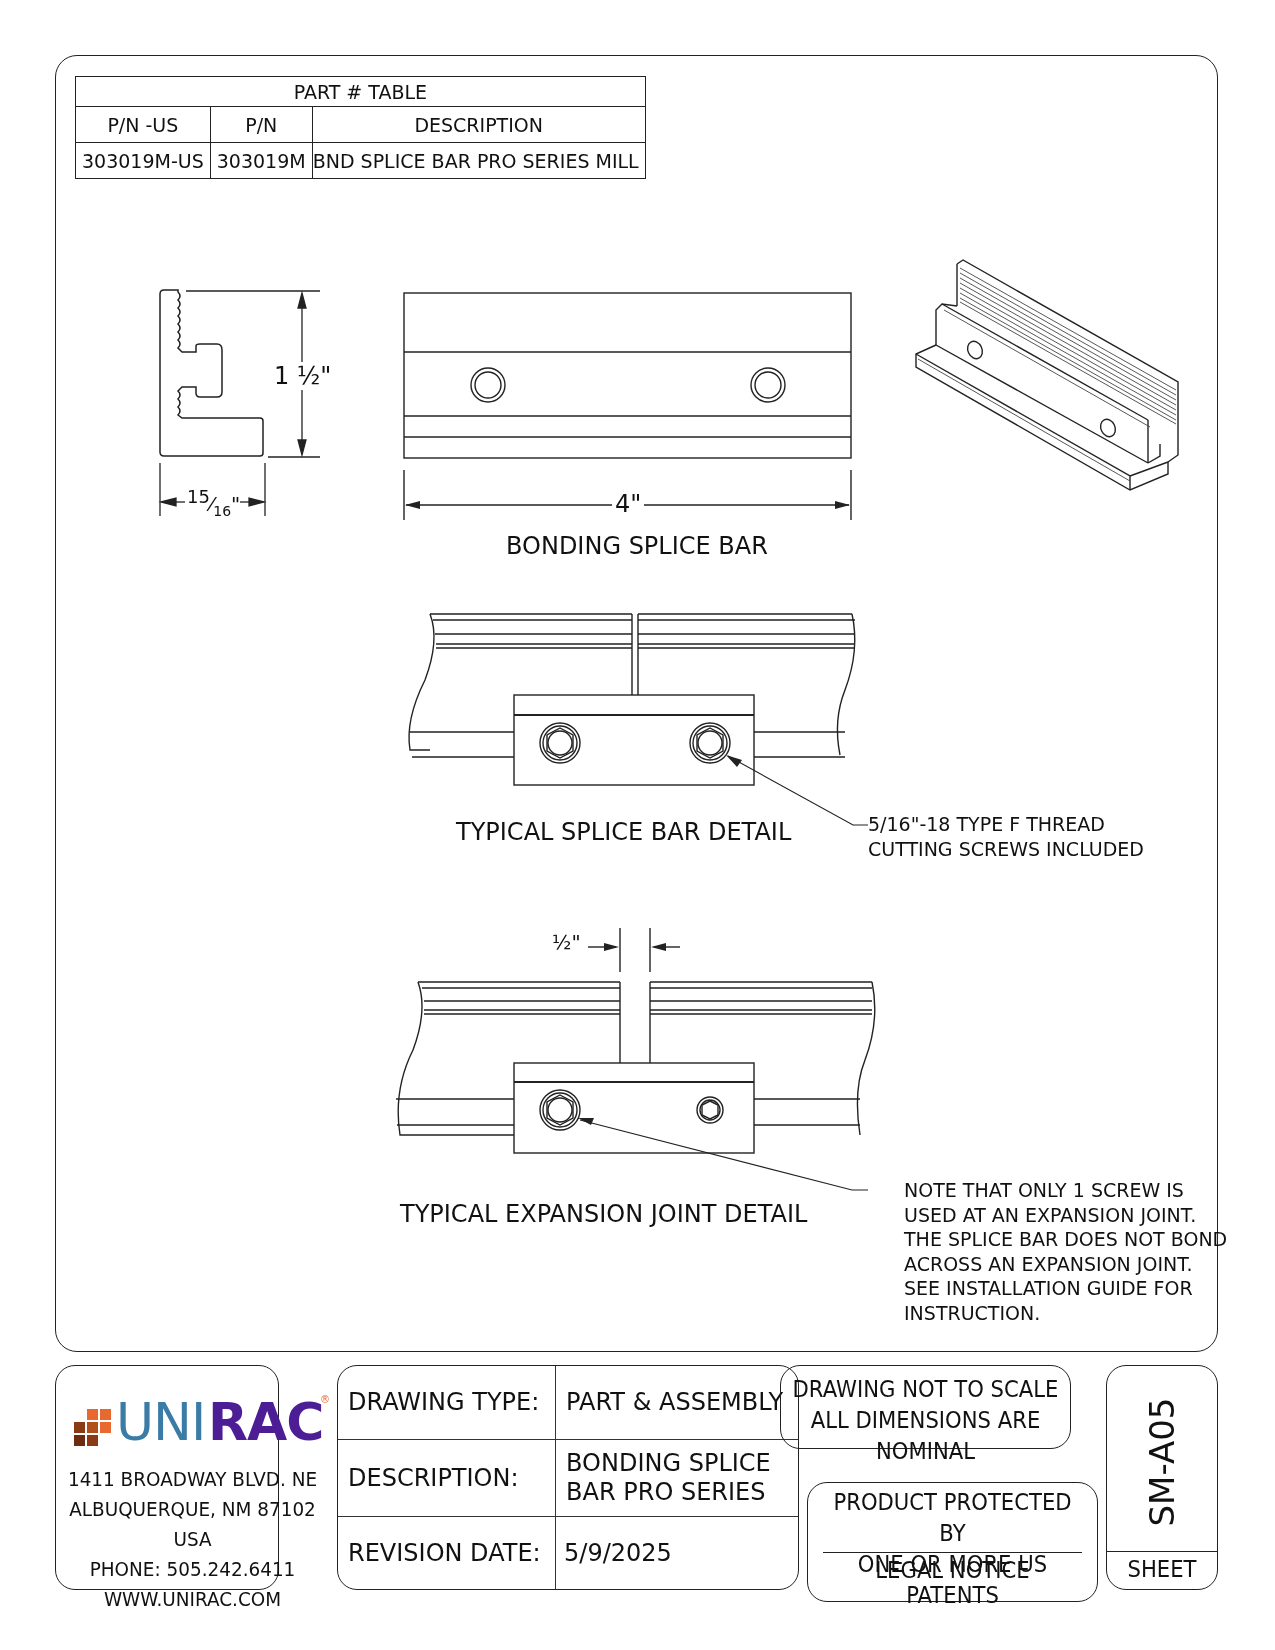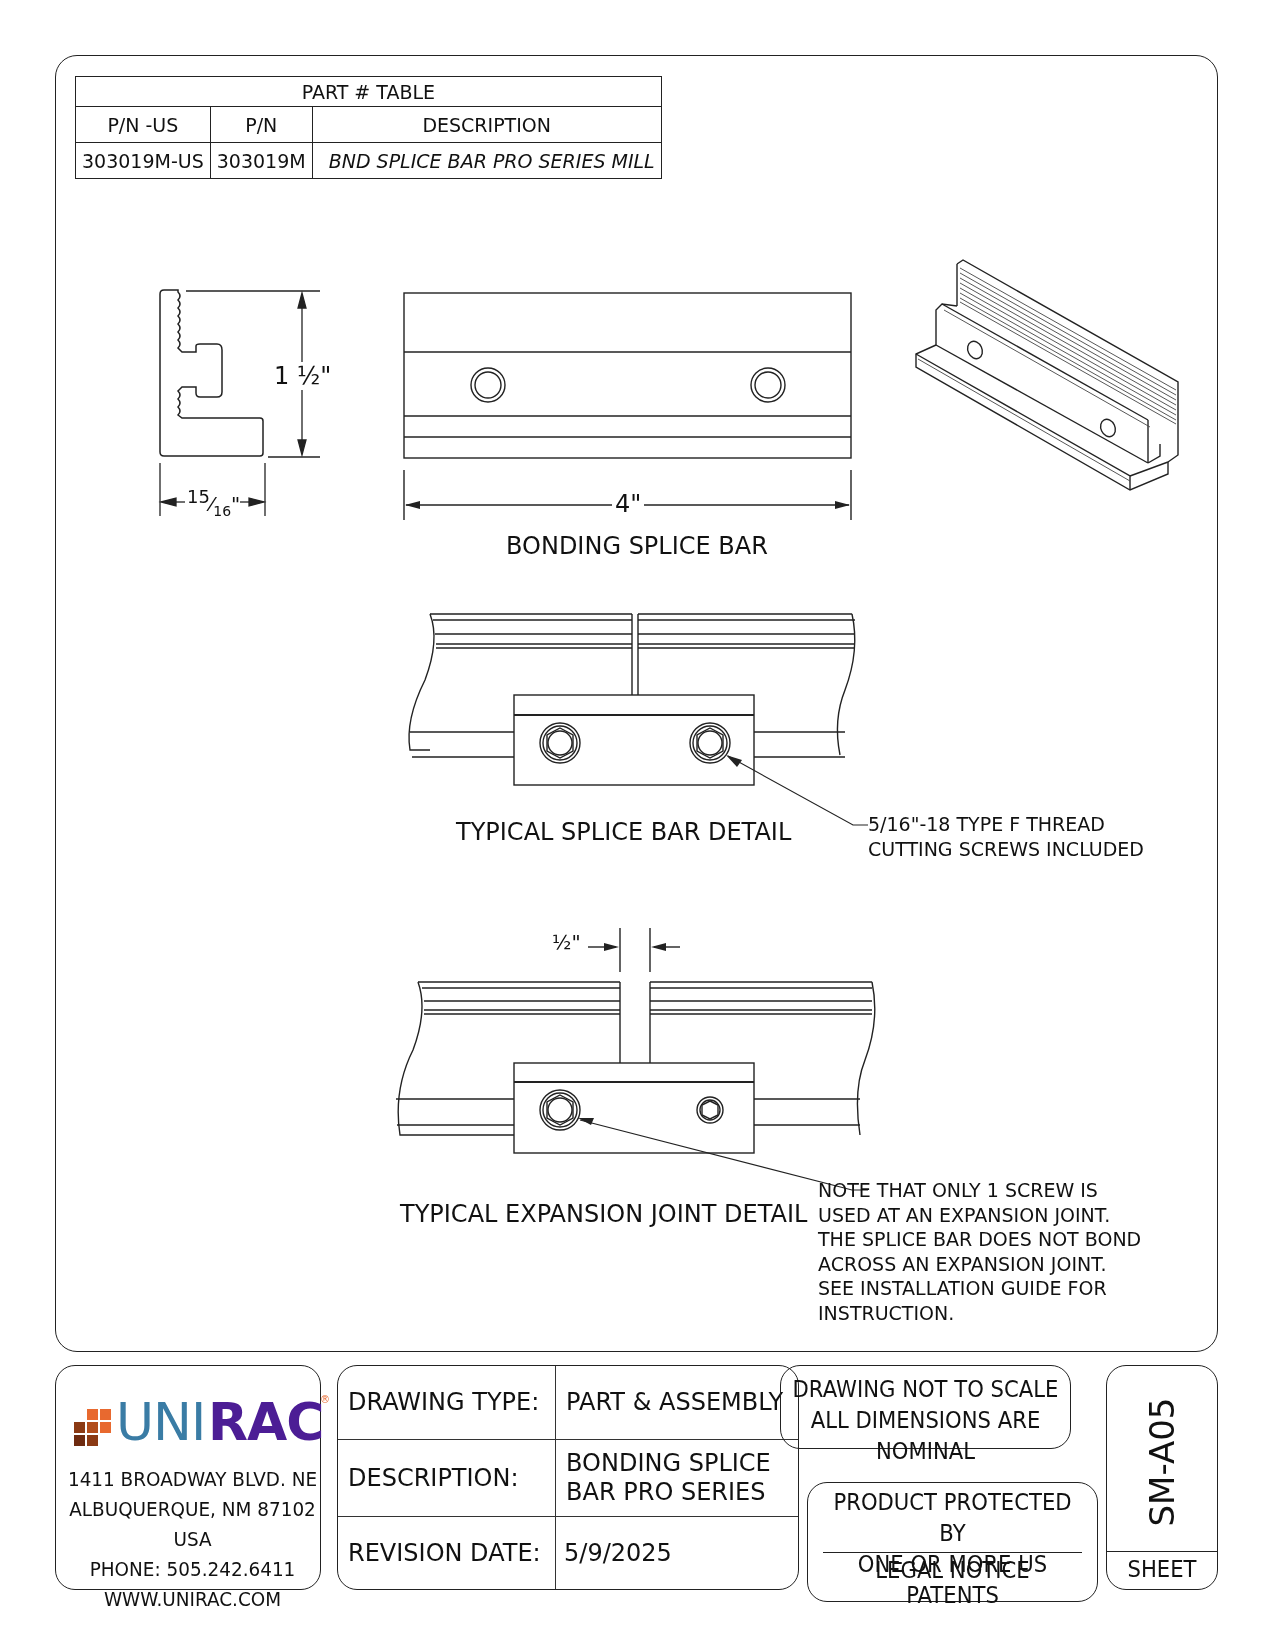--- a/index.html
+++ b/index.html
@@ -4,21 +4,21 @@
 <style>
   html, body { margin: 0; padding: 0; background: #ffffff; }
   body { width: 1275px; height: 1650px; position: relative; overflow: hidden;
          font-family: "DejaVu Sans", sans-serif; color: #111; }
   .abs { position: absolute; }
   .frame { position: absolute; left: 55px; top: 55px; width: 1163px; height: 1297px;
            border: 1.5px solid #222; border-radius: 22px; box-sizing: border-box; }
   .pt { position: absolute; left: 75px; top: 76px; border-collapse: collapse; font-size: 19px; }
   .pt td { border: 1.3px solid #222; text-align: center; padding: 0 6px; height: 35px; white-space: nowrap; }
   .pt td.title { height: 29px; }
-  .pt td.desc { text-align: right; padding-left: 16px; font-style: italic; }
+  .pt td.desc { text-align: right; padding-left: 0; }
   .label { position: absolute; font-size: 23px; white-space: nowrap; }
   .note { position: absolute; font-size: 19px; line-height: 24.5px; white-space: pre-line; }
   .box { position: absolute; border: 1.5px solid #222; border-radius: 20px; box-sizing: border-box; }
   .tb { position: absolute; border-collapse: collapse; font-size: 24px; }
   .tb td { border-bottom: 1.3px solid #333; padding: 0 10px; white-space: nowrap; }
   .tb td.k { border-right: 1.3px solid #333; }
   .tb tr:last-child td { border-bottom: none; }
   .center-text { position: absolute; text-align: center; font-size: 23px; line-height: 31px; }
   svg { position: absolute; overflow: visible; }
 </style>
@@ -178,28 +178,28 @@
     <path d="M580,1120 L852,1190 L868,1190" stroke-width="1.1"></path>
   </g>
   <g fill="#222">
     <polygon points="619,947 604,943 604,951"></polygon>
     <polygon points="651,947 666,943 666,951"></polygon>
     <polygon points="578,1118 594,1118 591,1125"></polygon>
   </g>
 </svg>
 <div class="label" style="left:552px;top:930px;font-size:20px">½"</div>
 <div class="label" style="left:400px;top:1200px;font-size:24px">TYPICAL EXPANSION JOINT DETAIL</div>
-<div class="note" style="left:818px;top:1178px">NOTE THAT ONLY 1 SCREW IS
+<div class="note" style="left:904px;top:1178px">NOTE THAT ONLY 1 SCREW IS
 USED AT AN EXPANSION JOINT.
 THE SPLICE BAR DOES NOT BOND
 ACROSS AN EXPANSION JOINT.
 SEE INSTALLATION GUIDE FOR
 INSTRUCTION.</div>
 
-<div class="box" style="left:55px;top:1365px;width:266px;height:225px">
+<div class="box" style="left:55px;top:1365px;width:224px;height:225px">
   <div class="abs" style="left:18px;top:30px;width:240px;height:52px">
     <svg style="left:0;top:12px" width="40" height="40">
       <rect x="0" y="14" width="11" height="11" fill="#8b3a14"></rect>
       <rect x="13" y="1" width="11" height="11" fill="#e8692f"></rect>
       <rect x="13" y="14" width="11" height="11" fill="#b24d1c"></rect>
       <rect x="26" y="1" width="11" height="11" fill="#e8692f"></rect>
       <rect x="26" y="14" width="11" height="11" fill="#e8692f"></rect>
       <rect x="0" y="27" width="11" height="11" fill="#6e2b10"></rect>
       <rect x="13" y="27" width="11" height="11" fill="#8b3a14"></rect>
     </svg>

